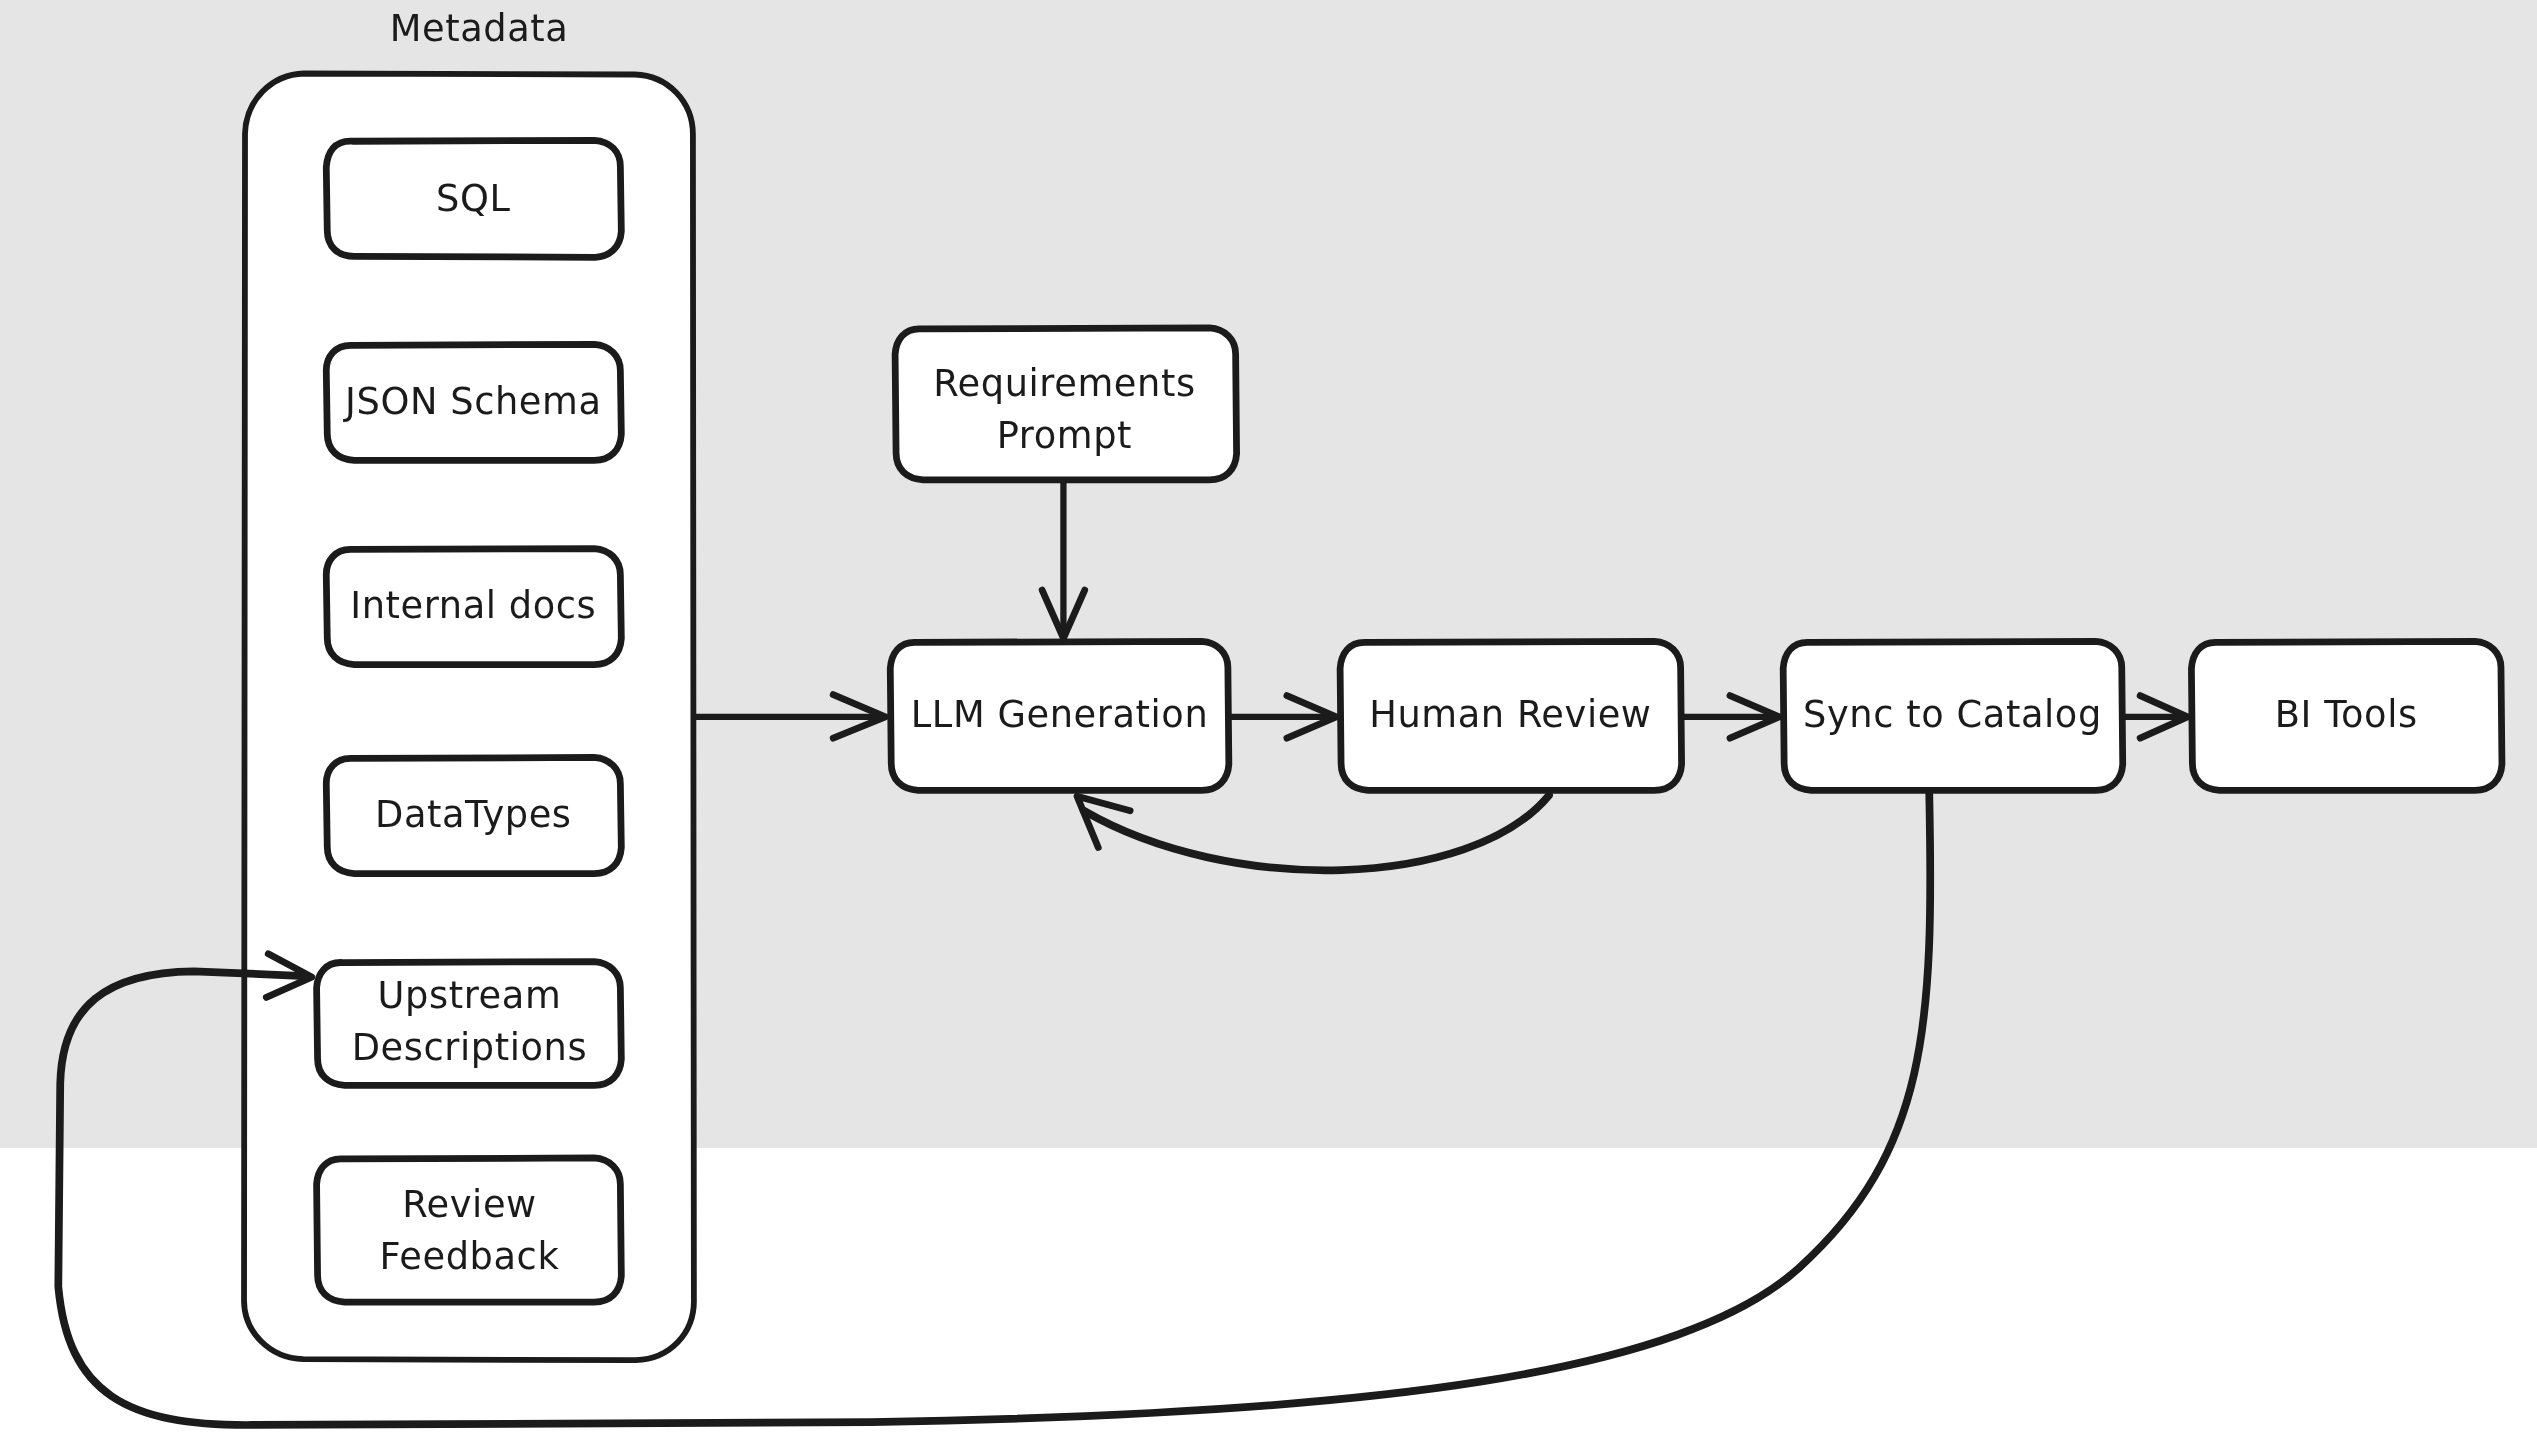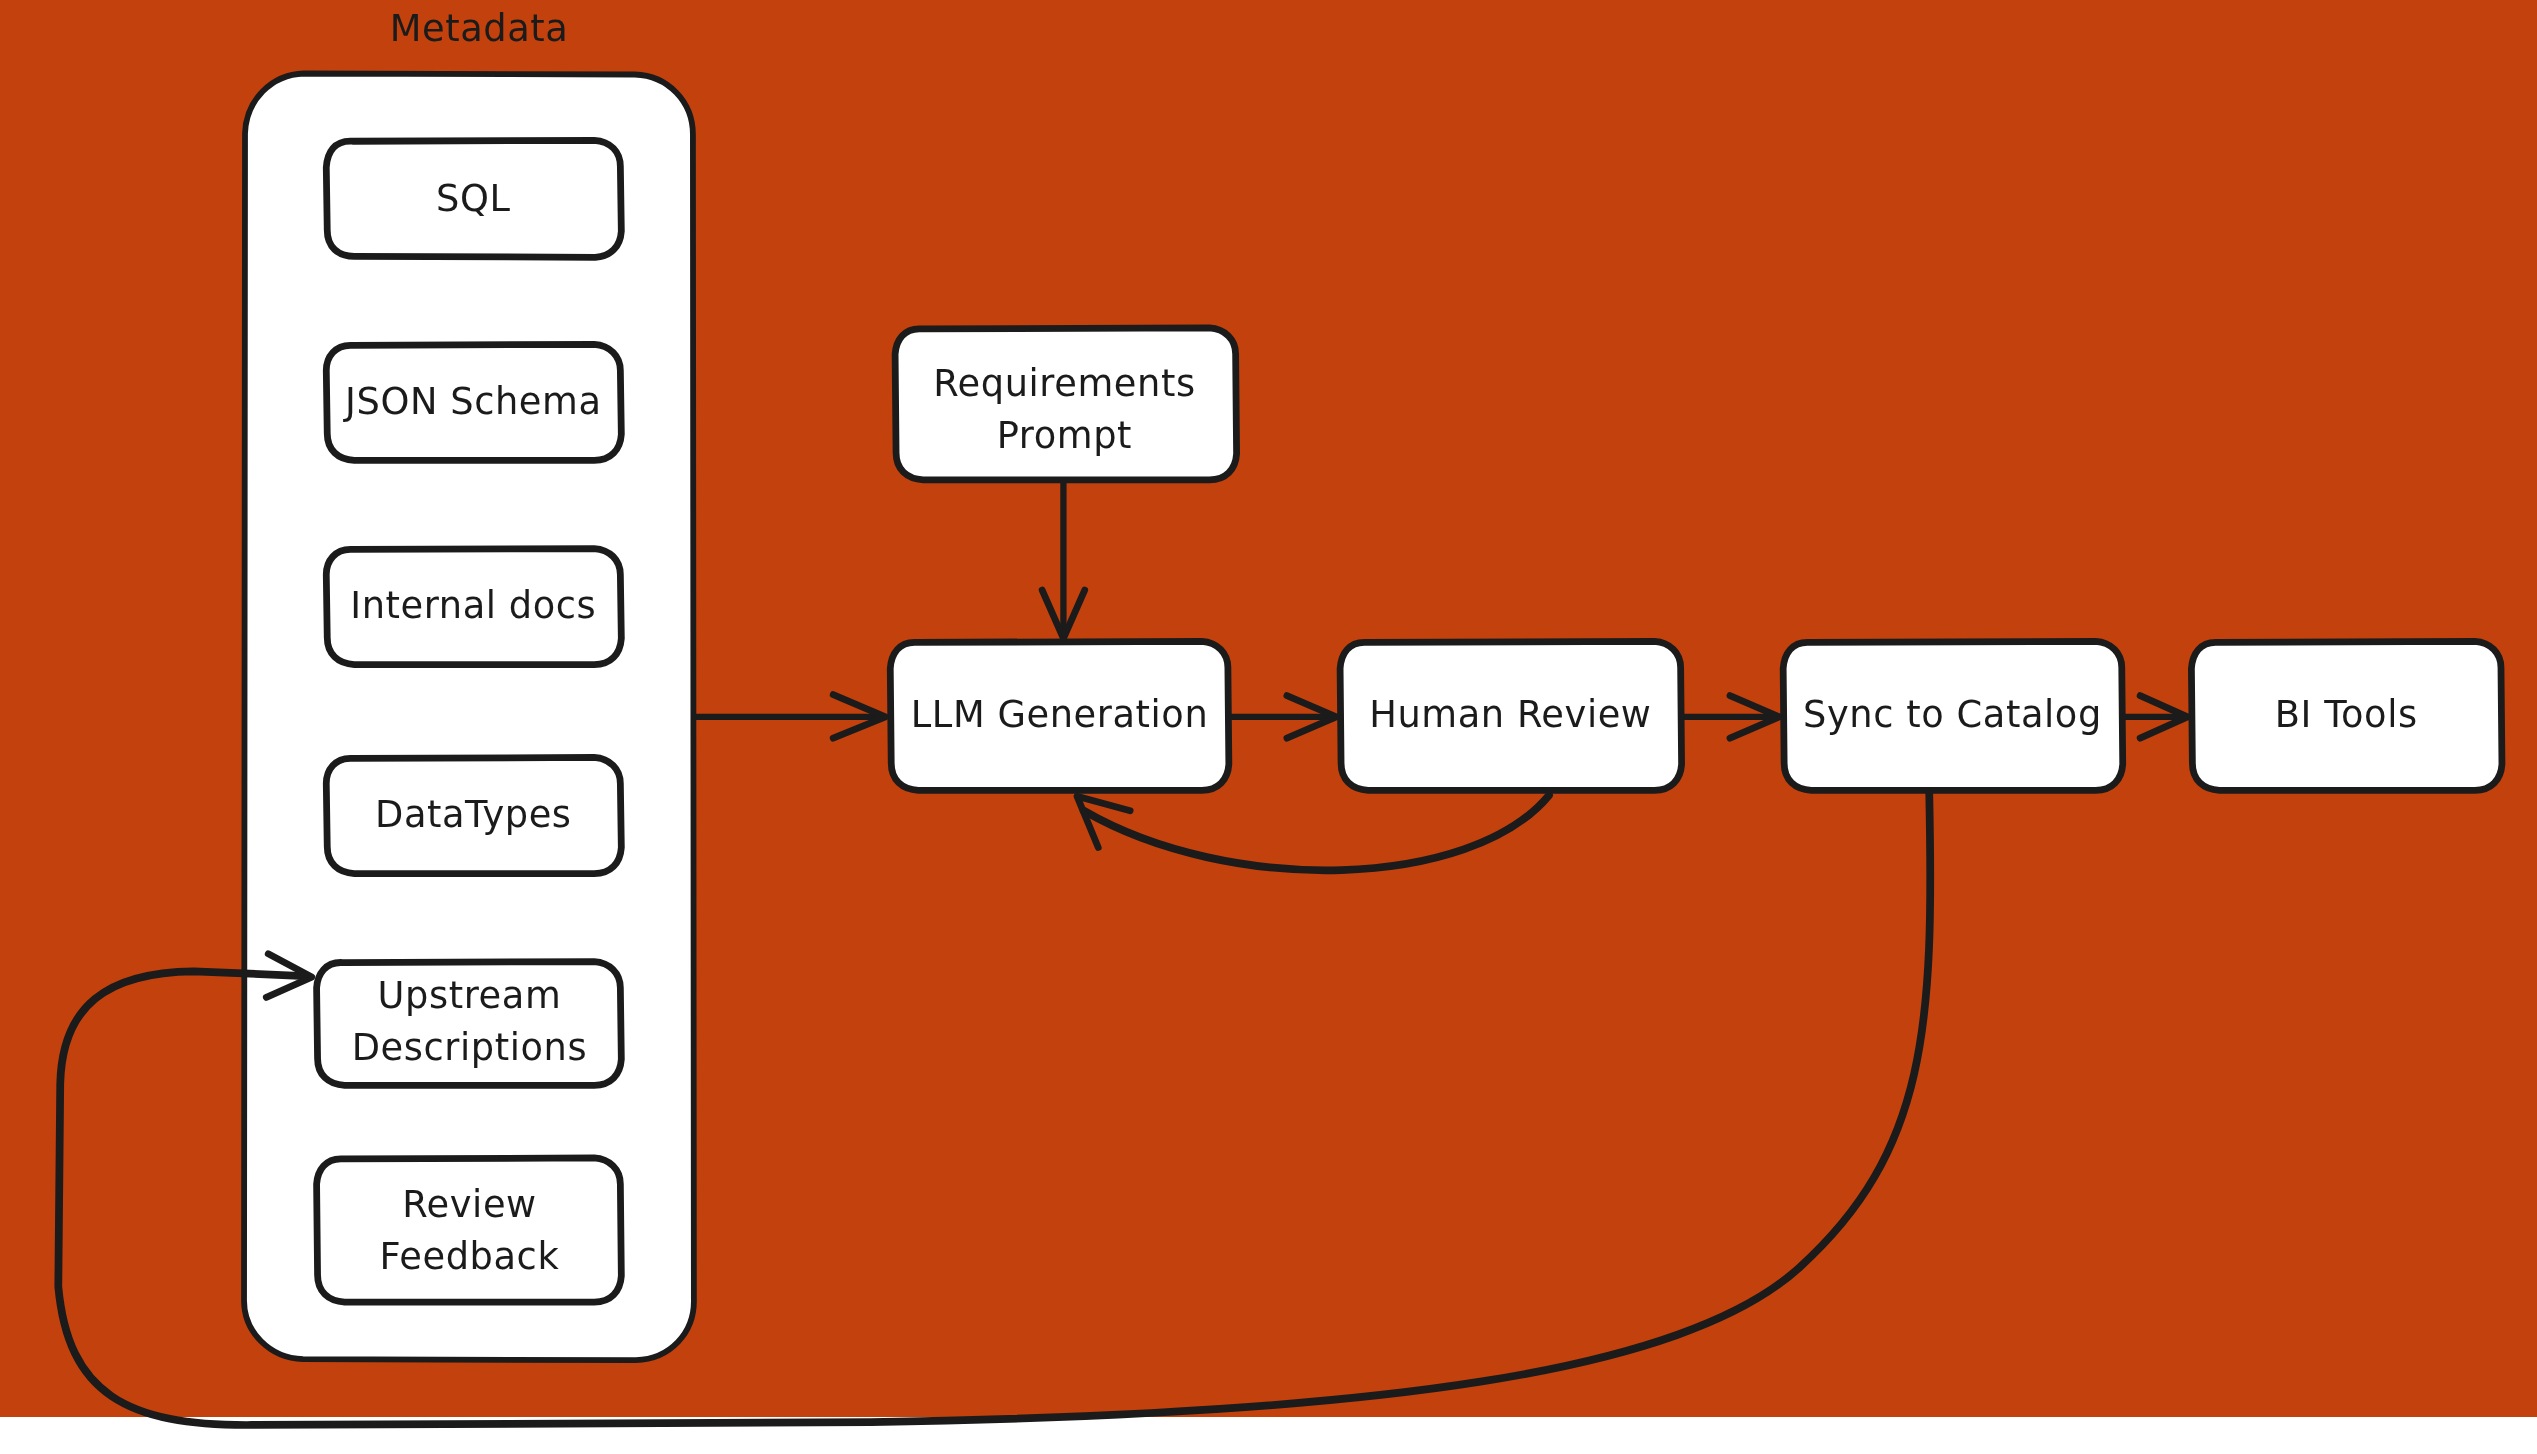--- a/index.html
+++ b/index.html
@@ -10,22 +10,22 @@
   }
   body {
     width: 2538px;
     height: 1454px;
     overflow: hidden;
     font-family: "DejaVu Sans", sans-serif;
   }
   #diagram-root {
     position: relative;
     width: 2538px;
-    height: 1417px;
-    background: #c2410c;
+    height: 1148px;
+    background: #e5e5e5;
   }
   svg#diagram-svg {
     position: absolute;
     top: 0;
     left: 0;
     width: 2538px;
     height: 1454px;
     display: block;
   }
   .node-shape {

